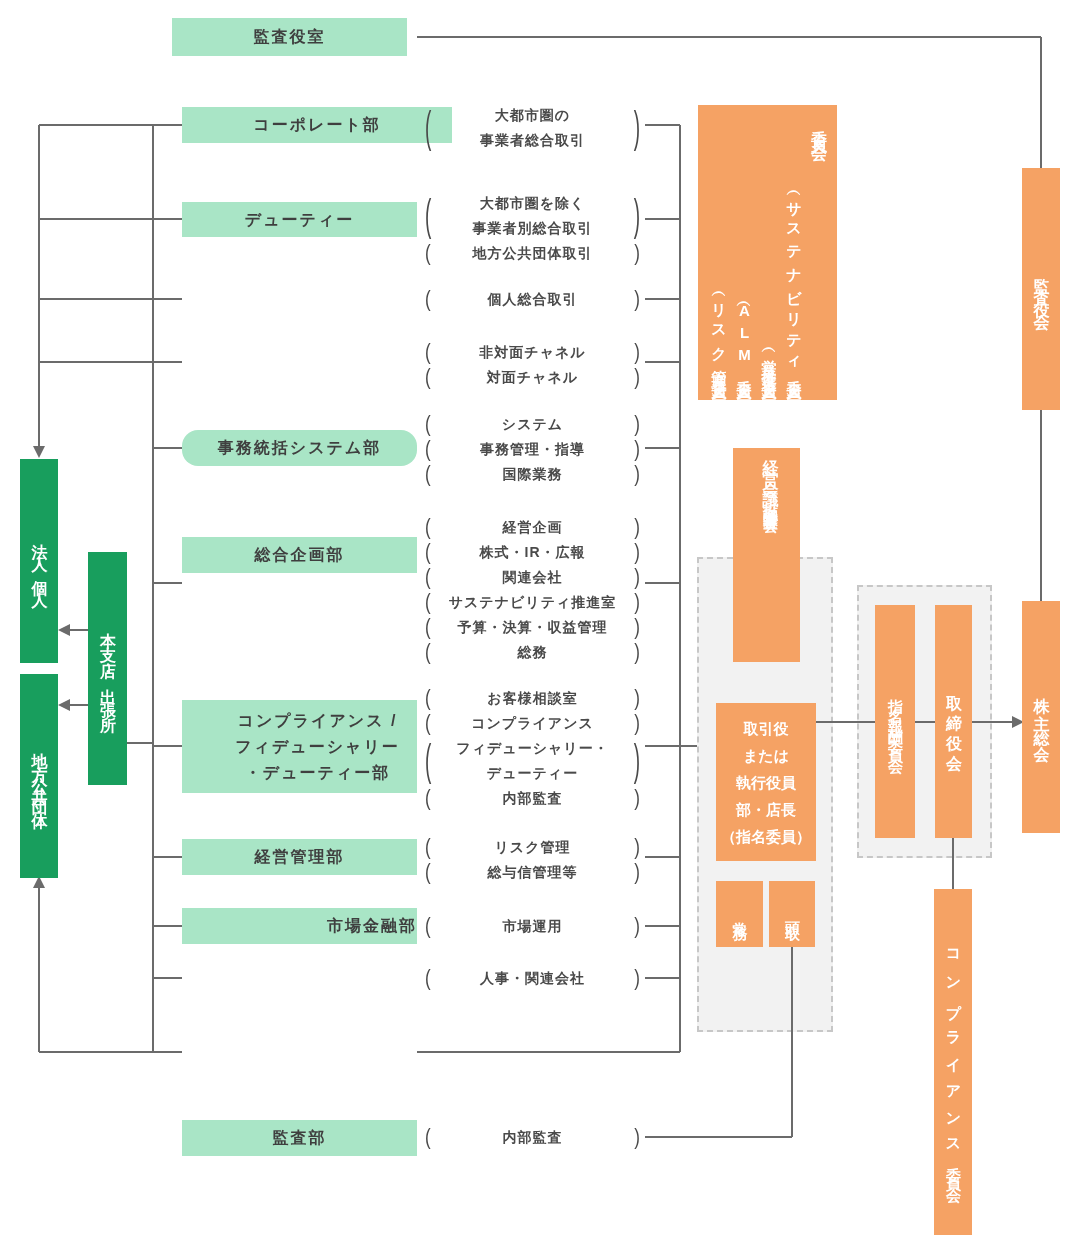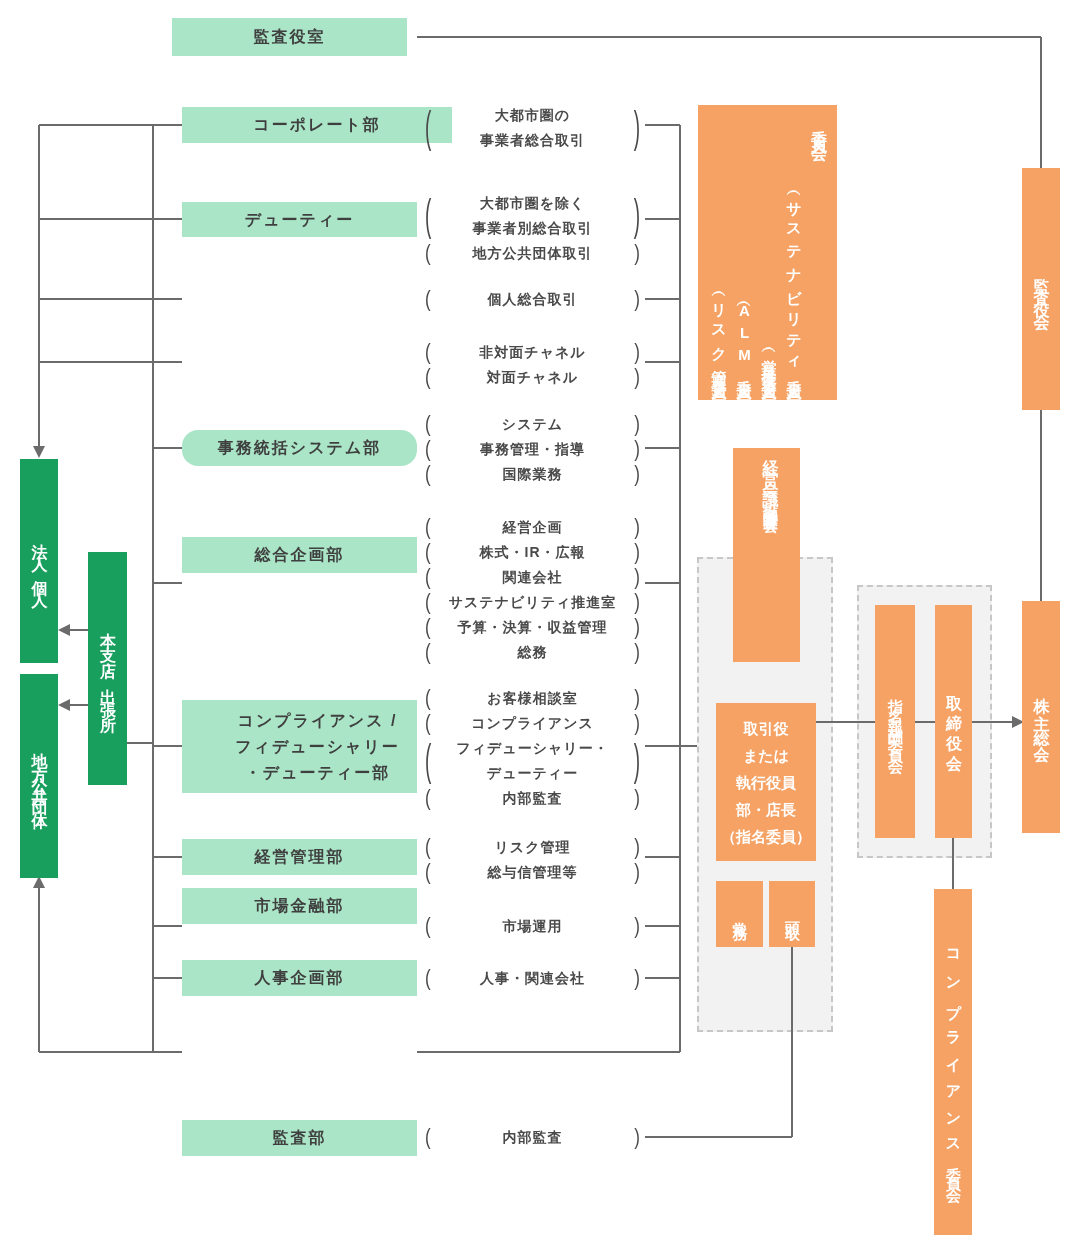--- a/index.html
+++ b/index.html
@@ -115,25 +115,22 @@
     <span class="lbl">総合企画部</span>
   </div>
   <div class="box mint" style="left:182px;top:700px;width:235px;height:93px;padding-left:36px;">
     <span class="lbl">コンプライアンス /
 フィデューシャリー
 ・デューティー部</span>
   </div>
   <div class="box mint" style="left:182px;top:839px;width:235px;height:36px;">
     <span class="lbl">経営管理部</span>
   </div>
-  <div class="box mint" style="left:182px;top:888px;width:235px;height:36px;">
+  <div class="box mint" style="left:182px;top:908px;width:235px;height:36px;justify-content:flex-end;">
     <span class="lbl">市場金融部</span>
-  </div>
-  <div class="box mint" style="left:182px;top:960px;width:235px;height:36px;">
-    <span class="lbl">人事企画部</span>
   </div>
   <div class="box mint" style="left:182px;top:1120px;width:235px;height:36px;">
     <span class="lbl">監査部</span>
   </div>
 
   <div class="desc big" style="top:103px;">
     <span class="p">(</span>
     <span class="t">大都市圏の
 事業者総合取引</span>
     <span class="p">)</span>

